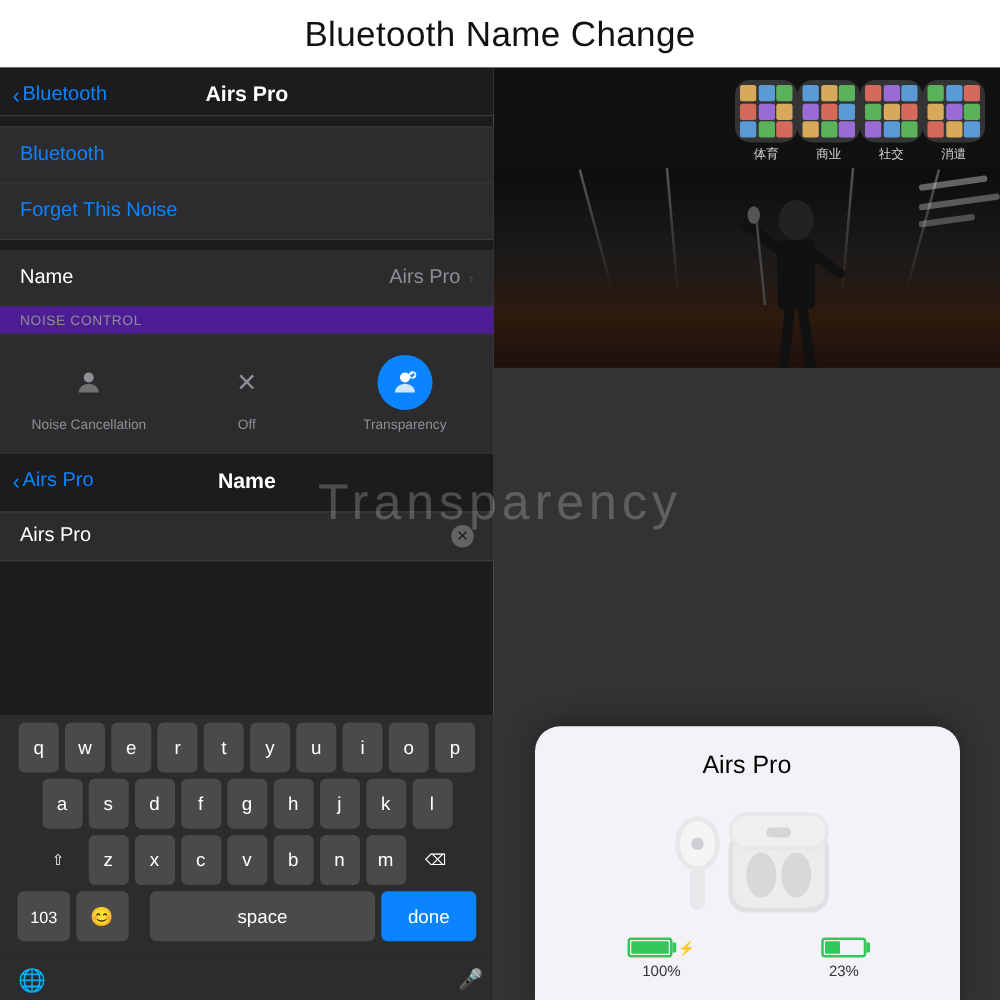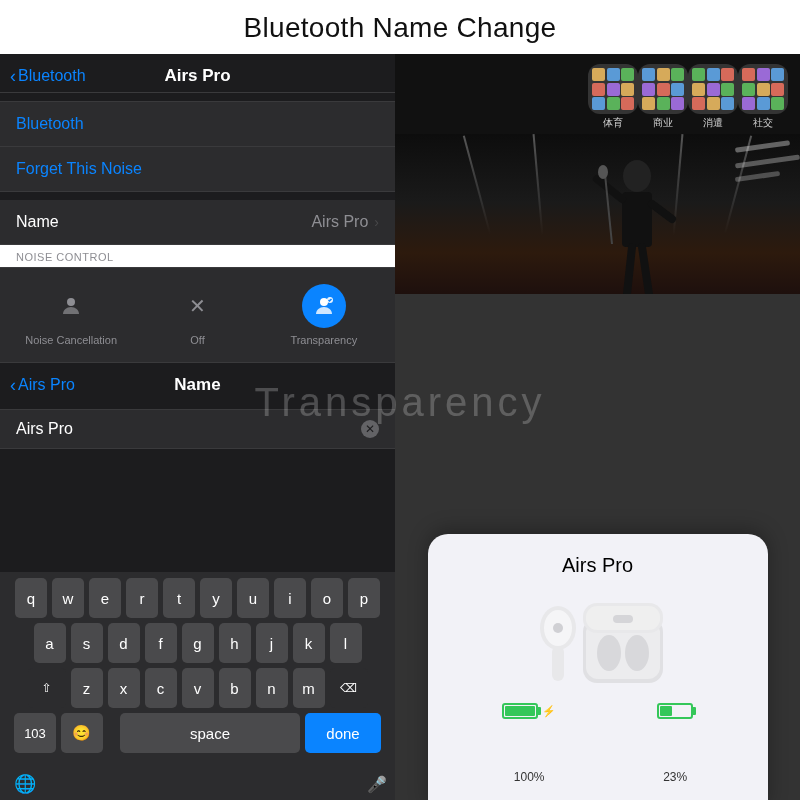--- a/index.html
+++ b/index.html
@@ -105,21 +105,21 @@
       font-size: 14px;
     }
 
     
     .section-header {
       padding: 6px 16px 4px;
       color: #8e8e93;
       font-size: 11px;
       letter-spacing: 0.5px;
       text-transform: uppercase;
-      background: #ffffff;
+      background: #4c1d95;
     }
 
     
     .noise-control {
       display: flex;
       justify-content: space-around;
       align-items: center;
       padding: 16px 8px;
       background: #2c2c2e;
       border-top: 0.5px solid #3a3a3c;
@@ -374,21 +374,20 @@
       border-radius: 0 1px 1px 0;
     }
     .battery-fill {
       height: 100%;
       background: #34c759;
       border-radius: 1px;
     }
     .battery-pct {
       font-size: 12px;
       color: #333;
-      margin-top: 47px;
     }
 
     
     .phone-screen-top {
       background: #111;
       height: 240px;
       position: relative;
       overflow: hidden;
     }
     .folder {
@@ -608,47 +607,47 @@
               <div class="fi b2"></div>
             <div class="fi"></div>
               <div class="fi g2"></div>
               <div class="fi p2"></div>
           </div>
           <div class="folder-label chinese-label">商业</div>
         </div>
 
         <div class="app-group-box">
           <div class="folder">
+            <div class="fi r2"></div>
+              <div class="fi p2"></div>
+              <div class="fi b2"></div>
+            <div class="fi g2"></div>
+              <div class="fi"></div>
+              <div class="fi r2"></div>
+            <div class="fi p2"></div>
+              <div class="fi b2"></div>
+              <div class="fi g2"></div>
+          </div>
+          <div class="folder-label chinese-label">社交</div>
+        </div>
+
+        <div class="app-group-box">
+          <div class="folder">
             <div class="fi g2"></div>
               <div class="fi b2"></div>
               <div class="fi r2"></div>
             <div class="fi"></div>
               <div class="fi p2"></div>
               <div class="fi g2"></div>
             <div class="fi r2"></div>
               <div class="fi"></div>
               <div class="fi b2"></div>
           </div>
           <div class="folder-label chinese-label">消遣</div>
         </div>
-
-        <div class="app-group-box">
-          <div class="folder">
-            <div class="fi r2"></div>
-              <div class="fi p2"></div>
-              <div class="fi b2"></div>
-            <div class="fi g2"></div>
-              <div class="fi"></div>
-              <div class="fi r2"></div>
-            <div class="fi p2"></div>
-              <div class="fi b2"></div>
-              <div class="fi g2"></div>
-          </div>
-          <div class="folder-label chinese-label">社交</div>
-        </div>
       </div>
 
       <div class="concert-scene">
         <div class="stage-light l1"></div>
         <div class="stage-light l2"></div>
         <div class="stage-light l3"></div>
         <div class="stage-light l4"></div>
 
         <div style="position:absolute;right:0;top:10px;display:flex;flex-direction:column;gap:10px;opacity:0.5;">
           <div style="width:55px;height:5px;background:rgba(255,255,255,0.7);border-radius:2px;transform:rotate(-8deg);"></div>

